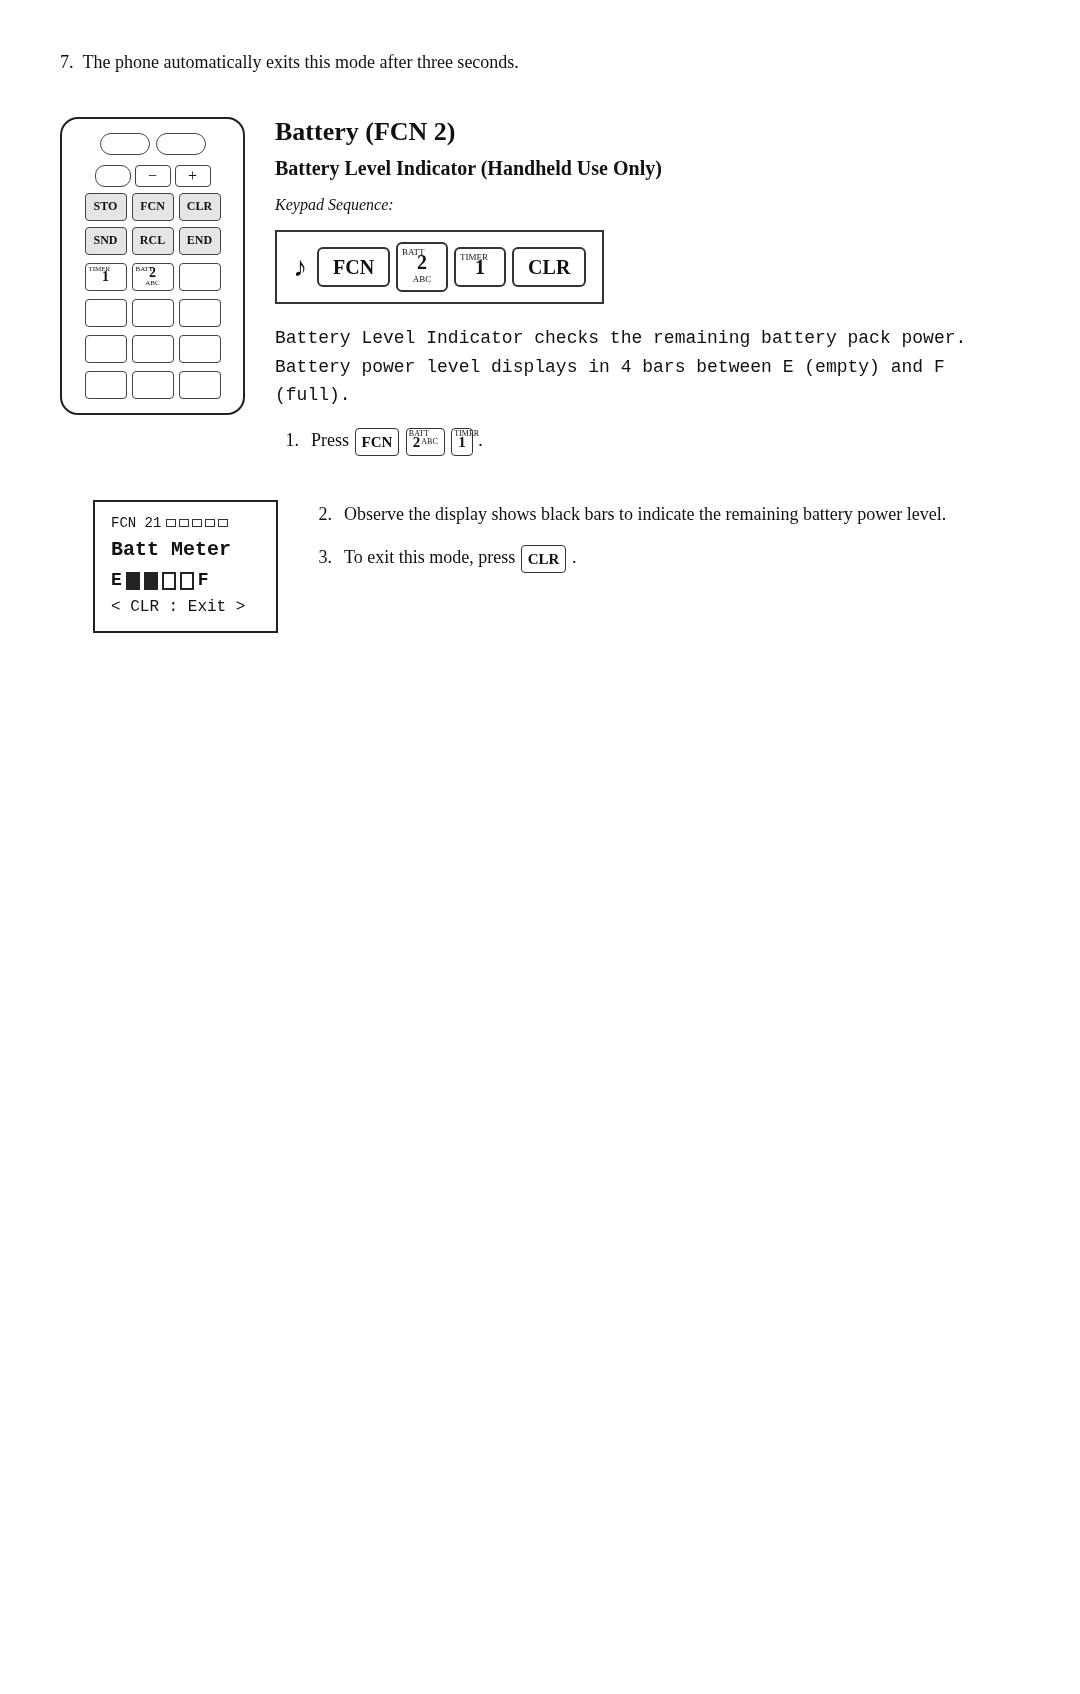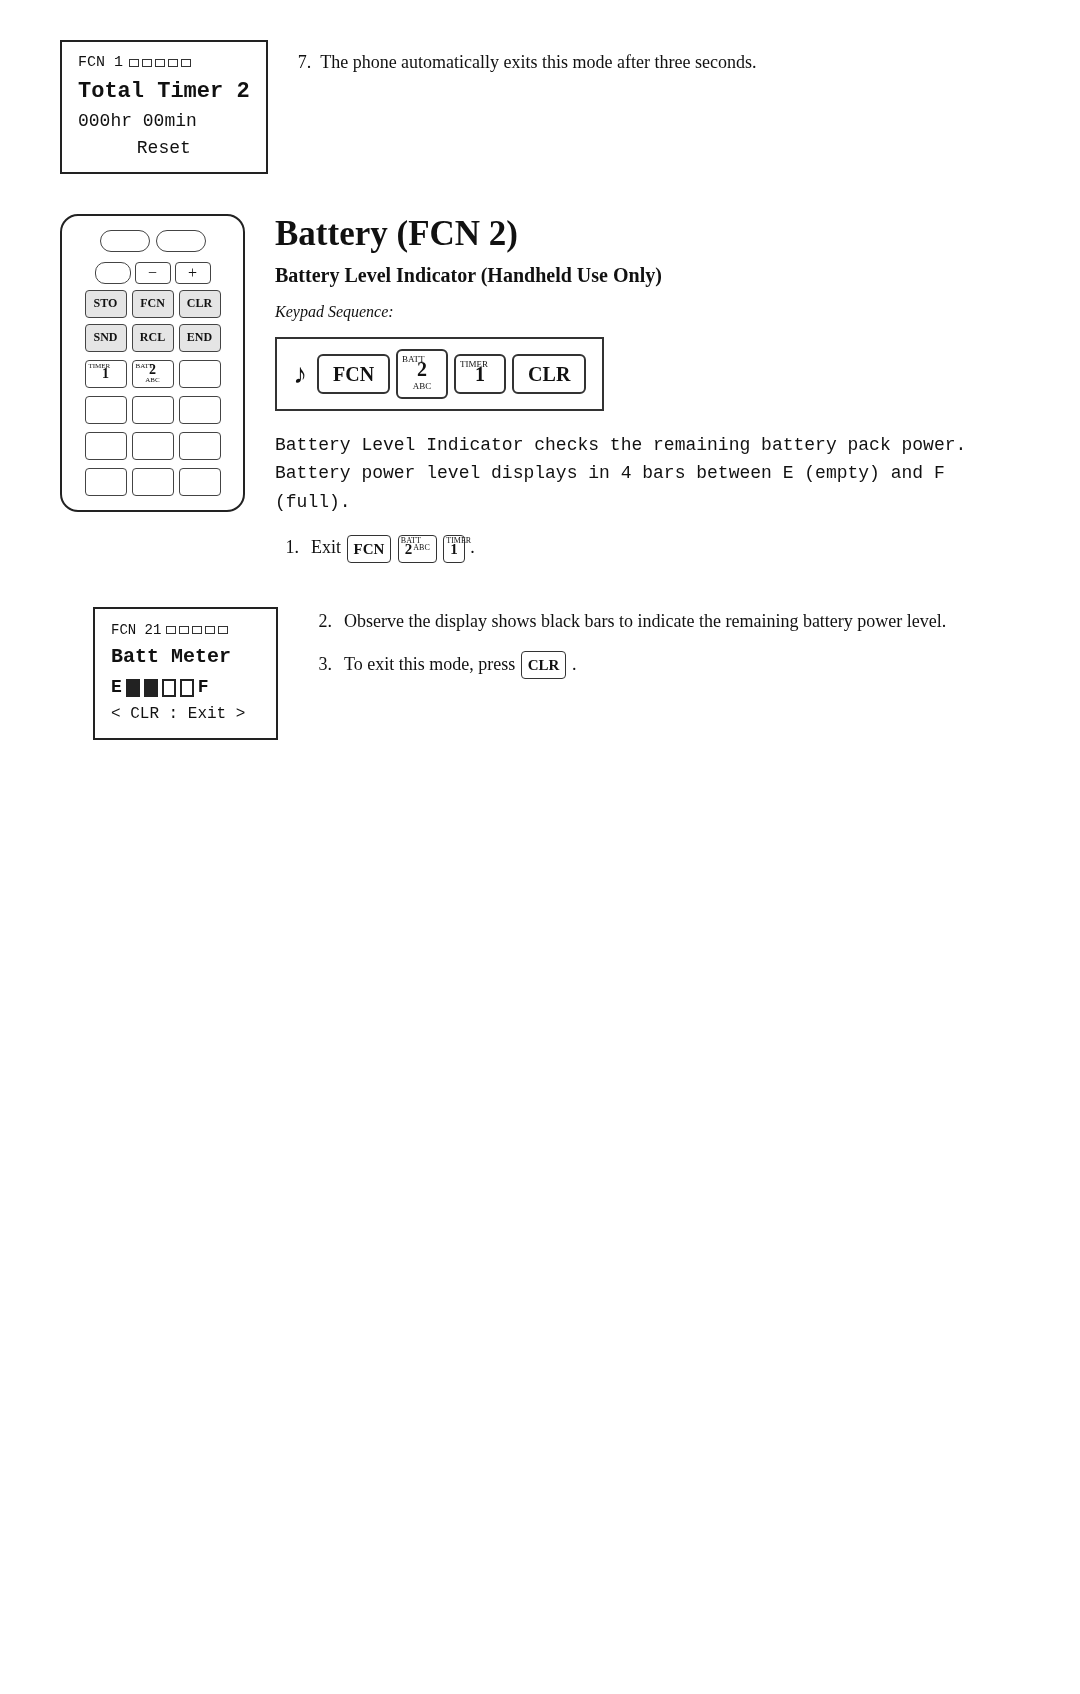--- a/index.html
+++ b/index.html
@@ -130,21 +130,21 @@
       font-size: 7px;
       line-height: 1;
     }
 
     
     .content-right {
       flex: 1;
     }
 
     .section-title {
-      font-size: 35px;
+      font-size: 26px;
       font-weight: bold;
       margin-bottom: 10px;
     }
 
     .section-subtitle {
       font-size: 20px;
       font-weight: bold;
       margin-bottom: 16px;
     }
 
@@ -437,35 +437,20 @@
       height: 22px;
       background: #fff;
     }
   </style>
 </head>
 <body>
 
 <div class="page">
 
   <div class="top-section">
-    <div class="lcd-box">
-      <div class="lcd-row1">
-        <span>FCN 1</span>
-        <div class="lcd-dots">
-          <div class="lcd-dot"></div>
-          <div class="lcd-dot"></div>
-          <div class="lcd-dot"></div>
-          <div class="lcd-dot"></div>
-          <div class="lcd-dot"></div>
-        </div>
-      </div>
-      <div class="line2">Total Timer 2</div>
-      <div class="line3">000hr 00min</div>
-      <div class="line4">Reset</div>
-    </div>
     <div class="top-text">
       <span>7.&nbsp;&nbsp;</span><span>The phone automatically exits this mode after three seconds.</span>
     </div>
   </div>
 
   <div class="middle-section">
 
     <div class="phone-diagram">
 
       <div class="top-oval-row">
@@ -548,21 +533,21 @@
           <span class="kps-main">CLR</span>
         </div>
       </div>
 
       <div class="body-text">Battery Level Indicator checks the remaining battery pack power.  Battery power level displays in 4 bars between E (empty) and F (full).</div>
 
       
       <div class="numbered-item">
         <span class="num">1.</span>
         <span>
-          <span>Exit</span>
+          <span>Press</span>
           <span class="inline-key">
               <span class="ik-main">FCN</span>
             </span>
           <span class="inline-key">
             <span class="ik-sup">BATT</span>
             <span class="ik-main">2</span>
             <span class="ik-sub">ABC</span>
           </span>
           <span class="inline-key">
             <span class="ik-sup">TIMER</span>

